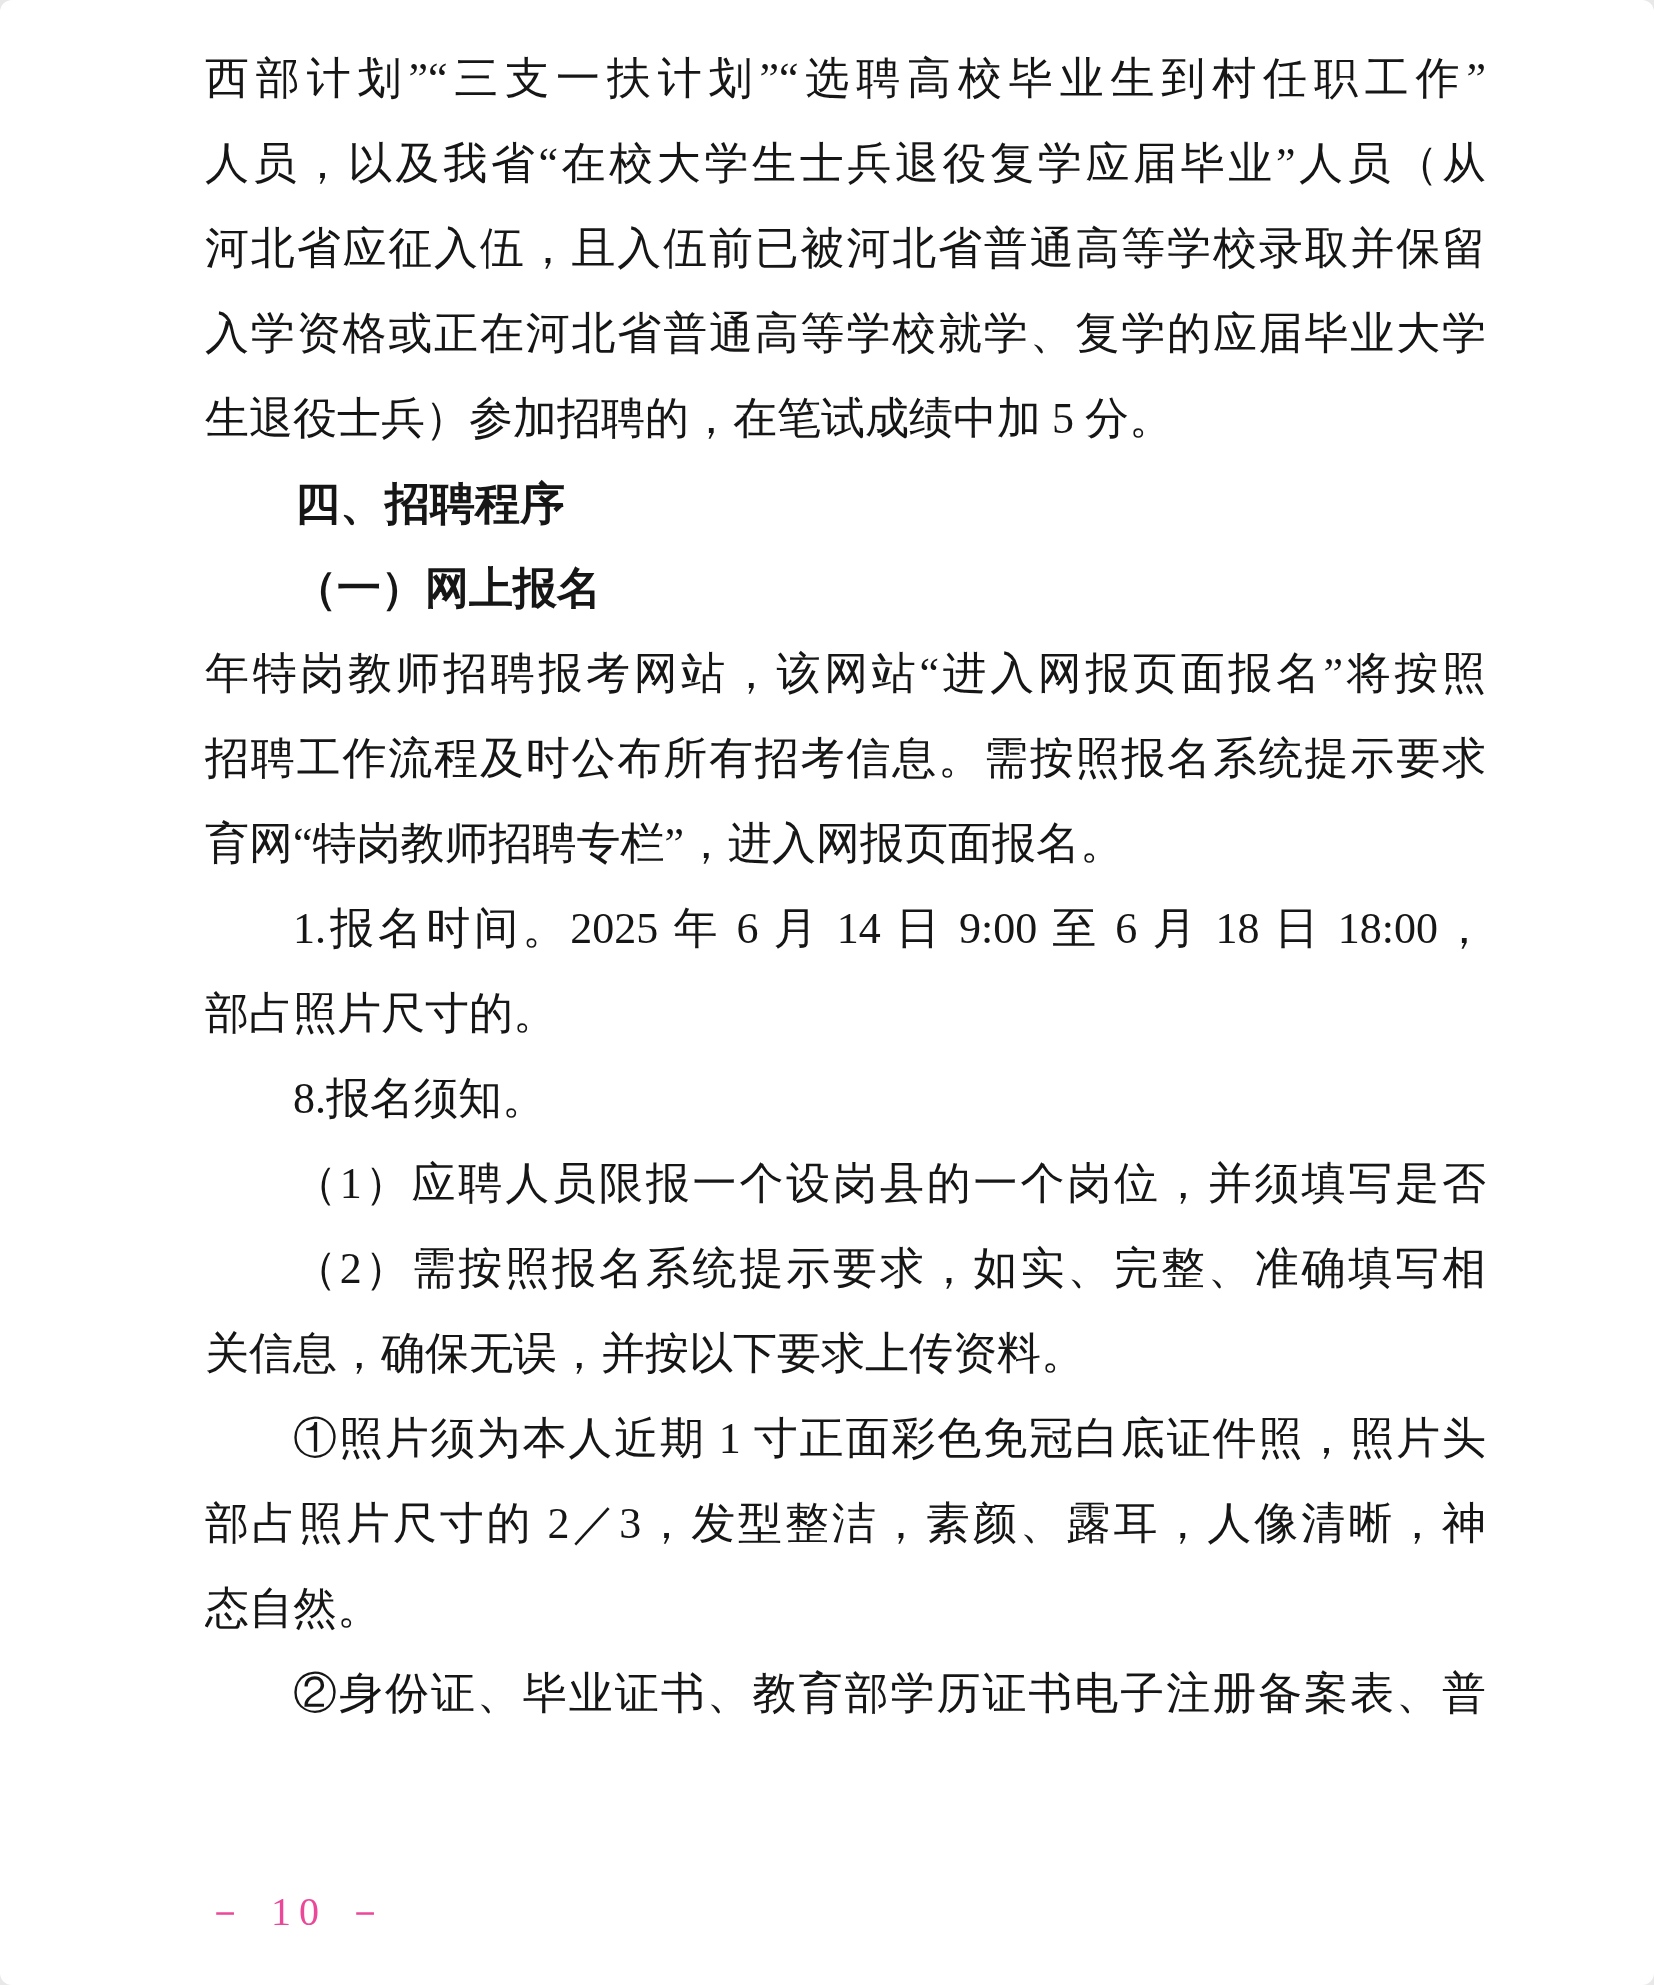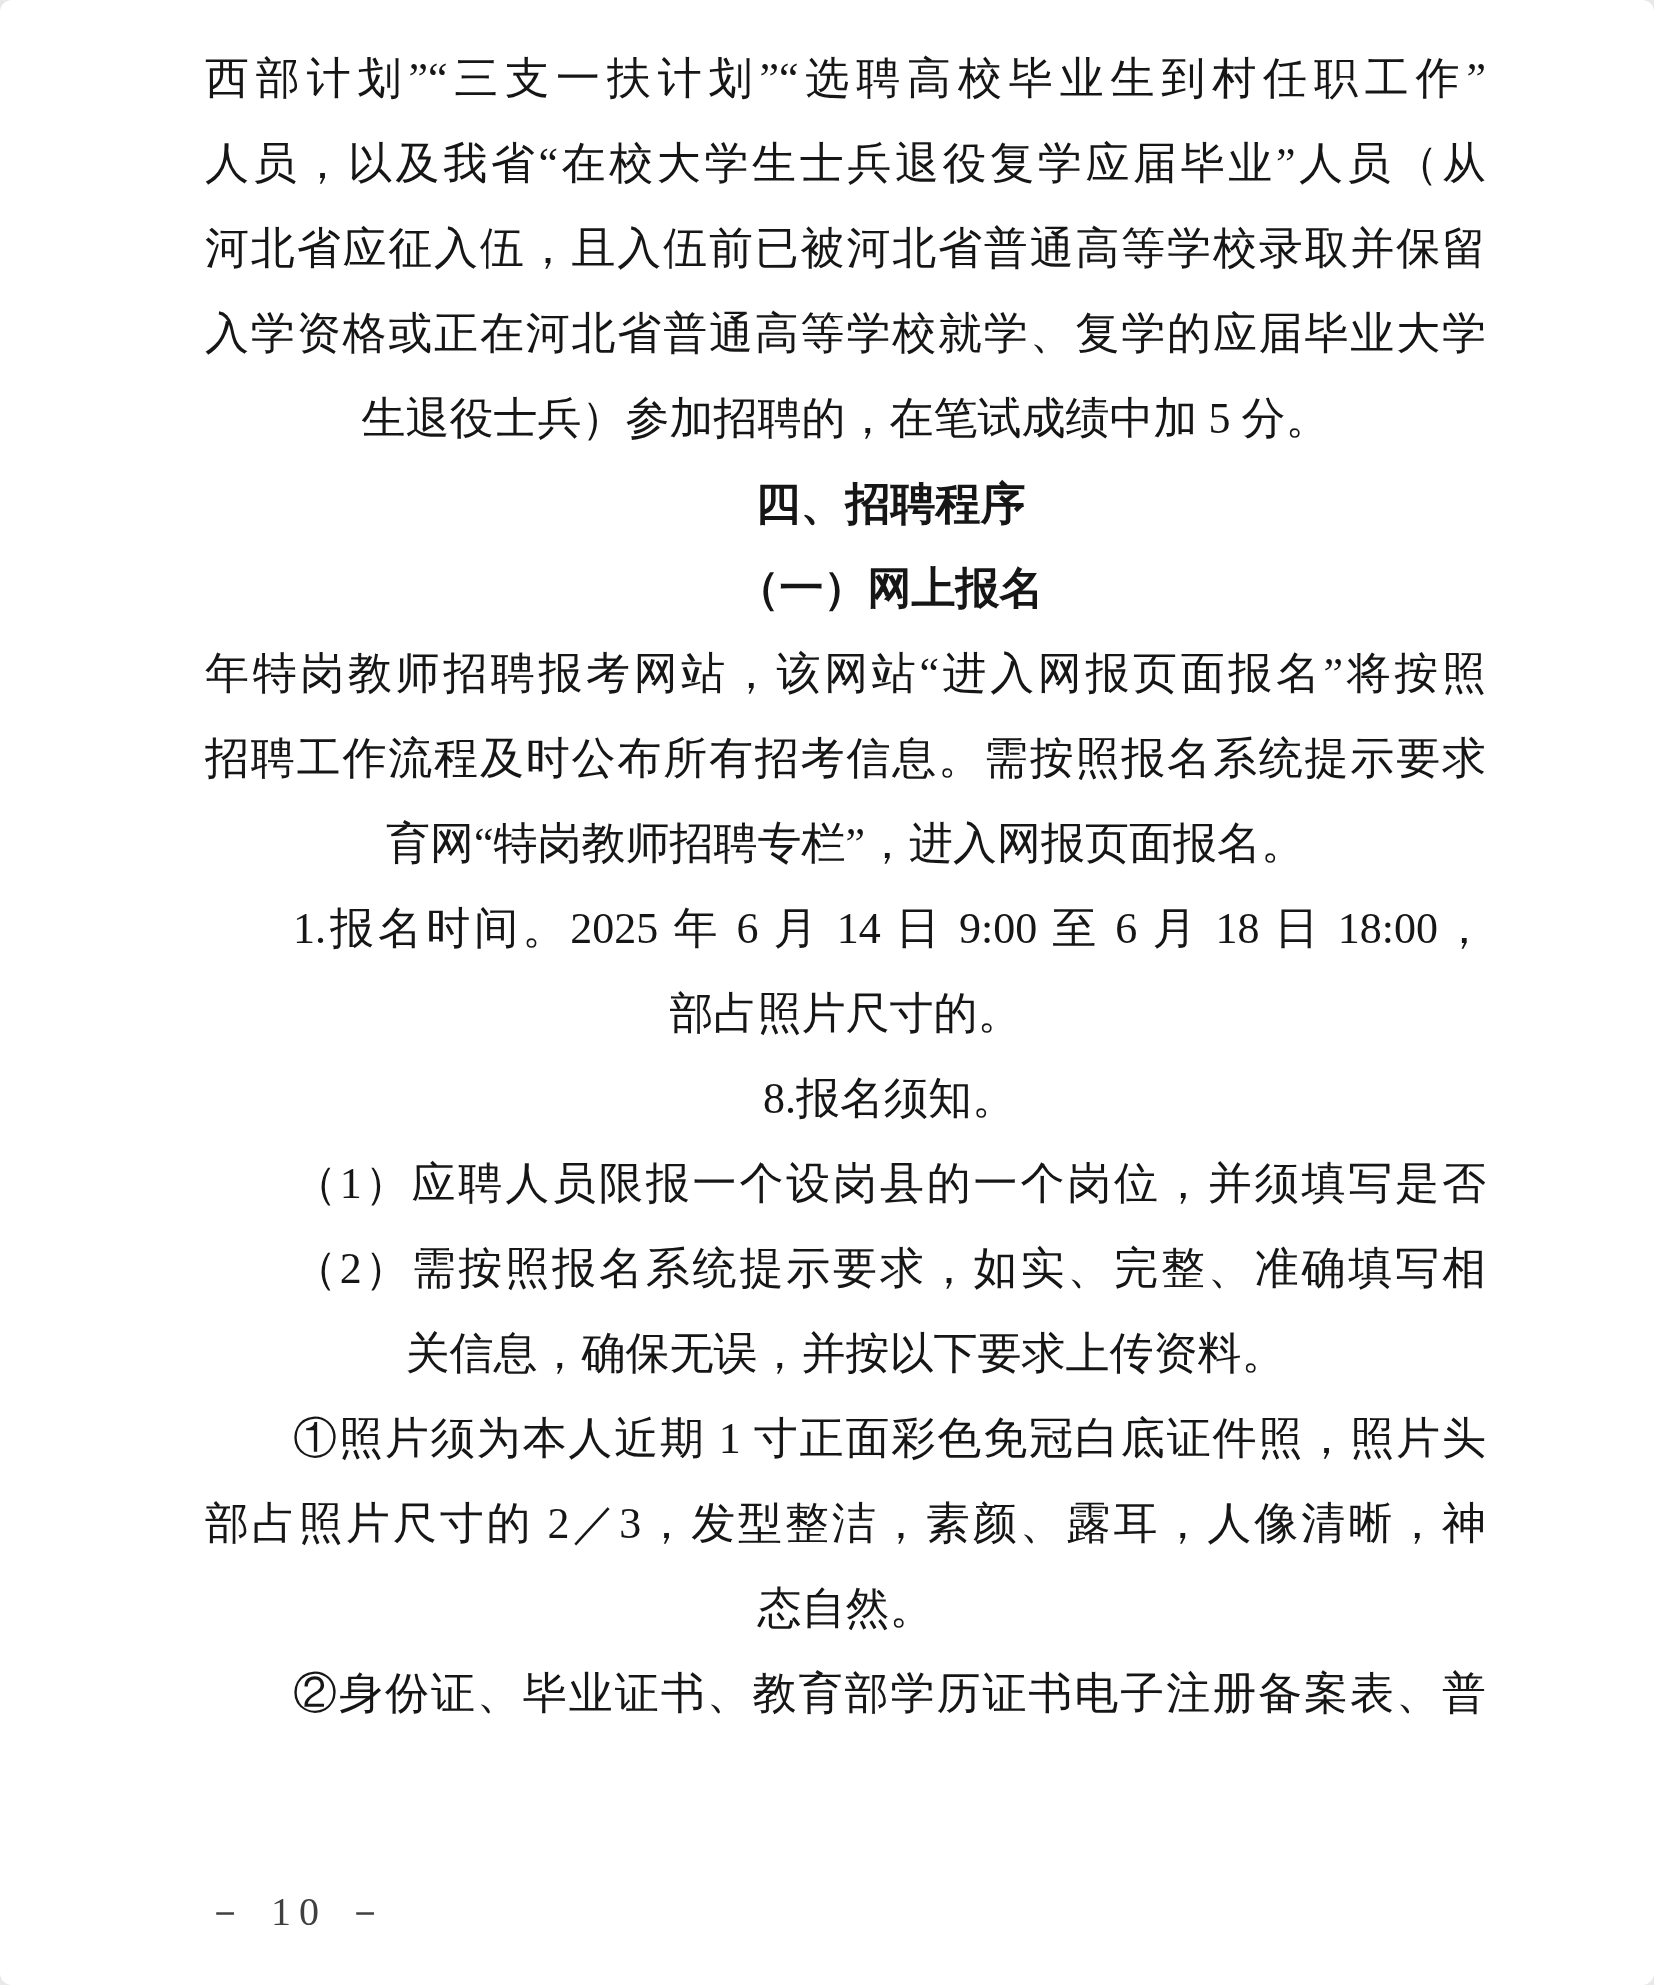--- a/index.html
+++ b/index.html
@@ -24,21 +24,21 @@
     left: 205px;
     right: 168px;
   }
   .para { margin: 0; padding: 0; }
   .line {
     height: 85px;
     line-height: 85px;
     font-size: 44px;
     overflow: hidden;
     white-space: normal;
-    text-align: center;
+    text-align: left;
   }
   .line.indent { text-indent: 2em; }
   .line.justify { text-align: justify; }
   .line.justify::after {
     content: "";
     display: inline-block;
     width: 100%;
     height: 0;
   }
   .heading1 .line {
@@ -50,21 +50,21 @@
     font-weight: bold;
     font-size: 44px;
   }
   .footer {
     position: absolute;
     left: 205px;
     top: 1882px;
     font-size: 40px;
     line-height: 60px;
     letter-spacing: 8px;
-    color: #404040;
+    color: #ec4899;
   }
 </style>
 </head>
 <body>
 
 <div class="page">
   <div class="doc-body">
       <div class="para body">
         <div class="line justify">西部计划”“三支一扶计划”“选聘高校毕业生到村任职工作”</div>
         <div class="line justify">人员，以及我省“在校大学生士兵退役复学应届毕业”人员（从</div>

